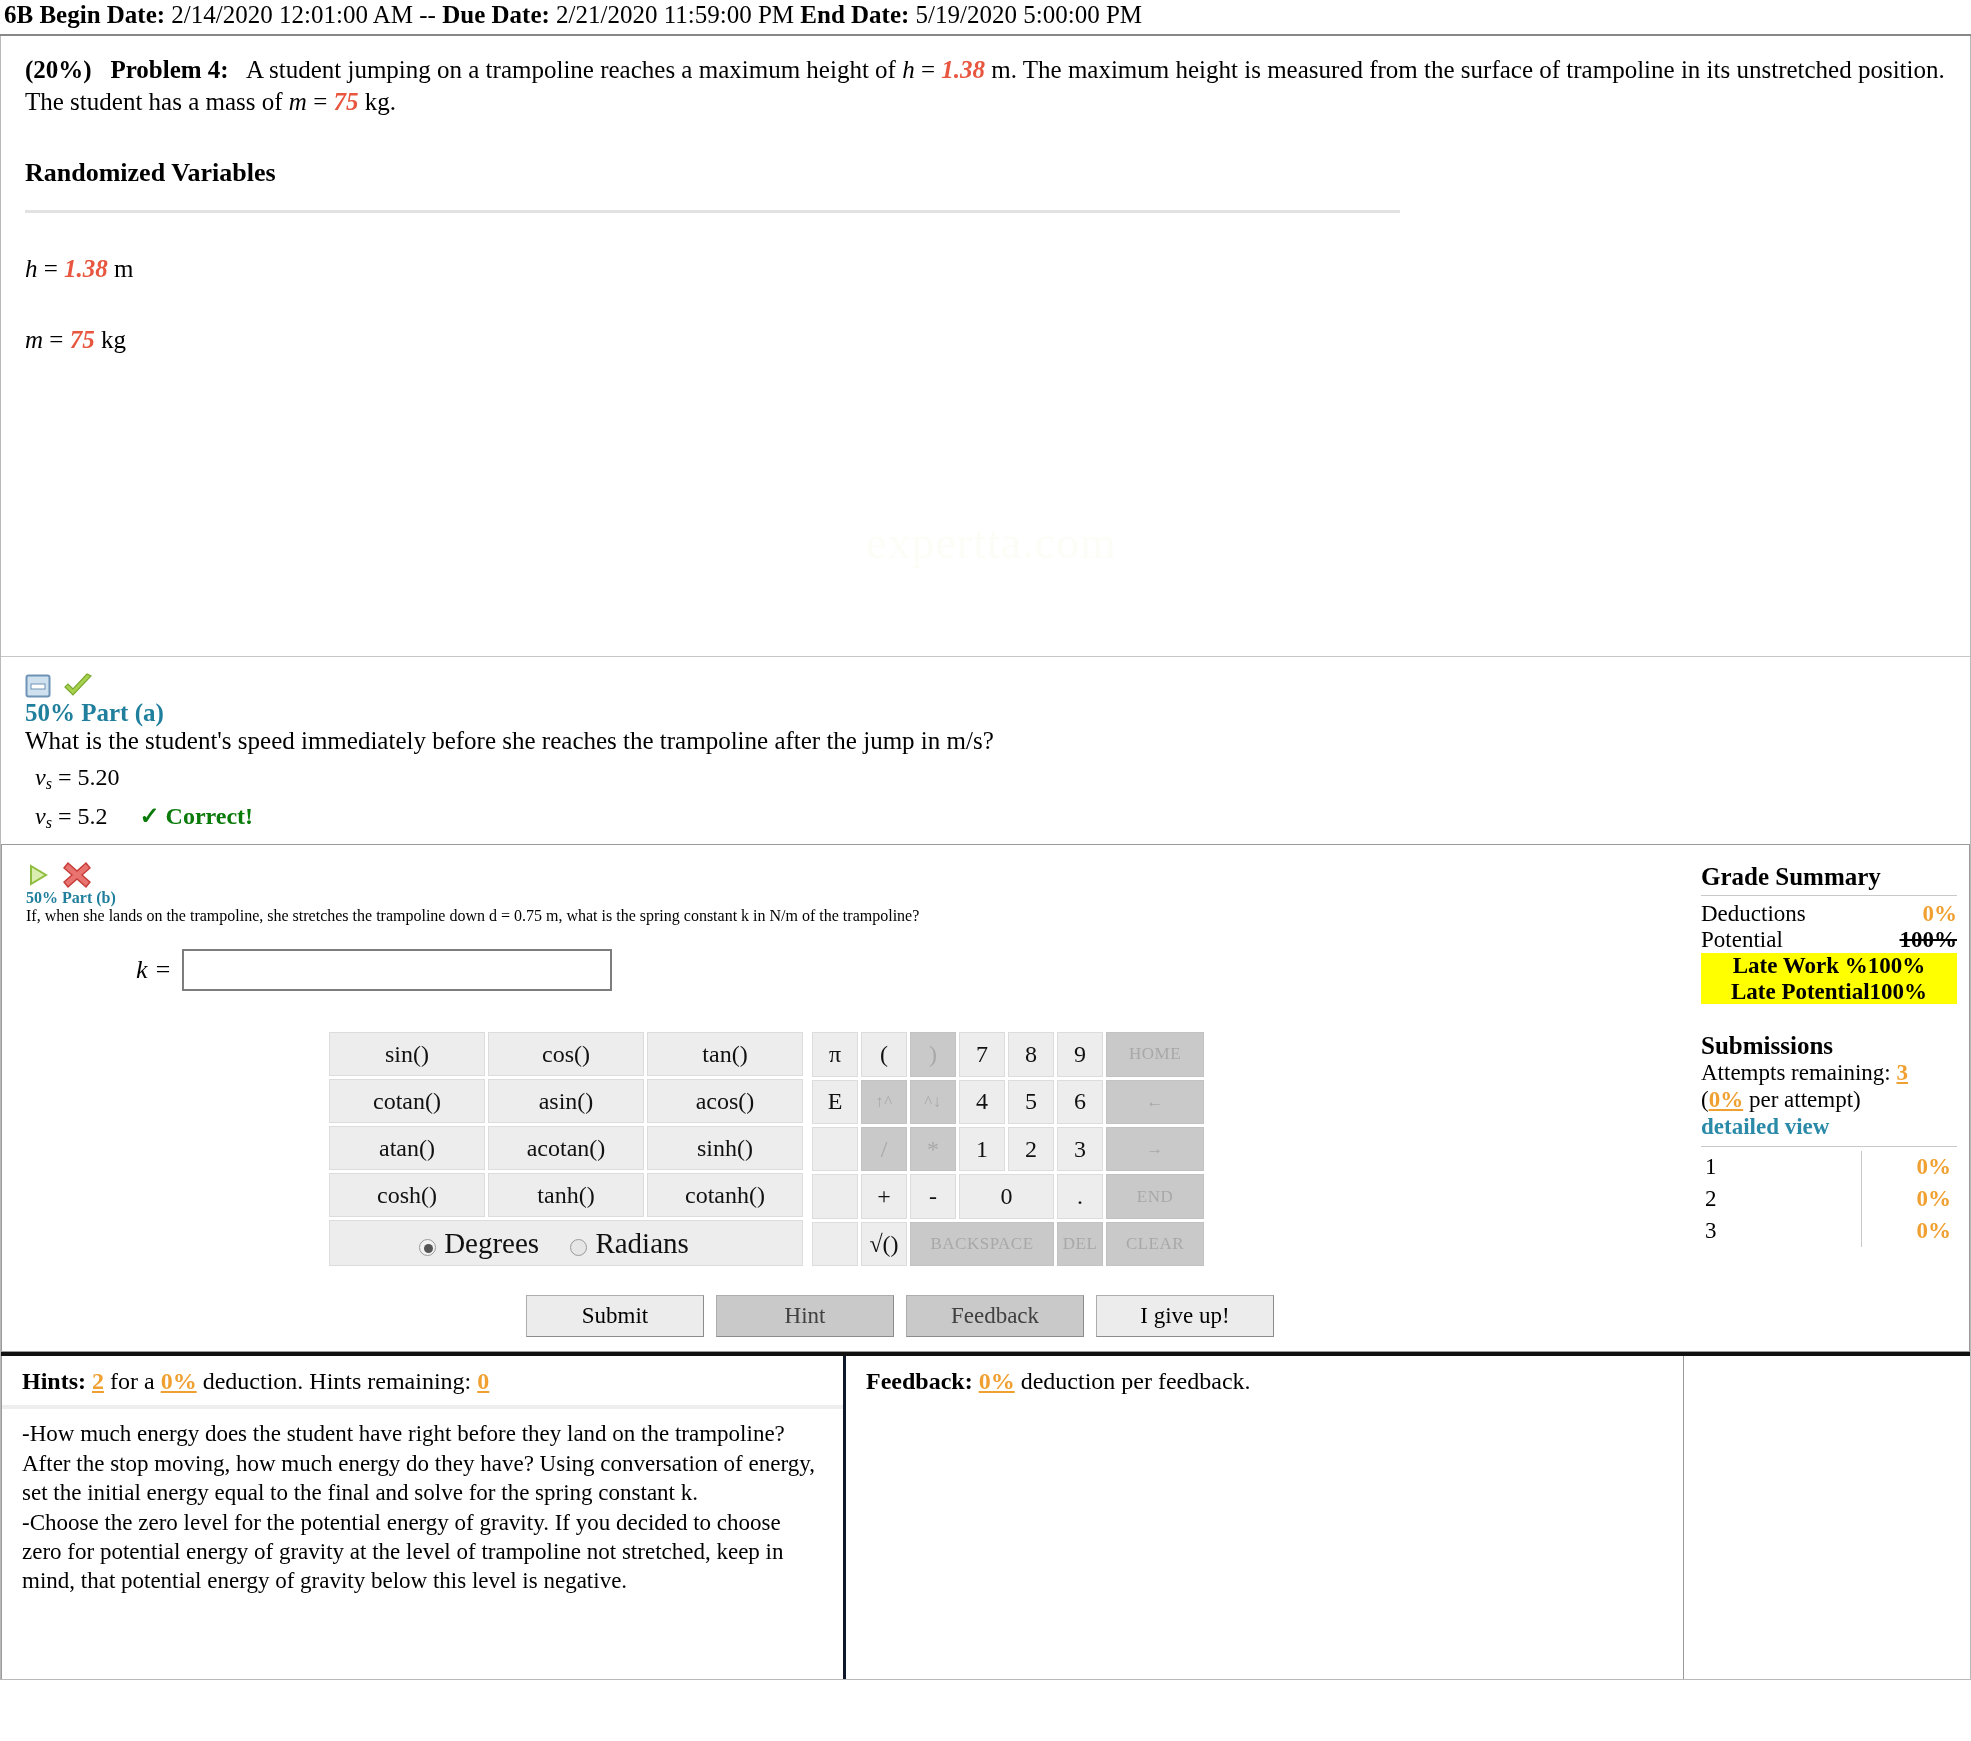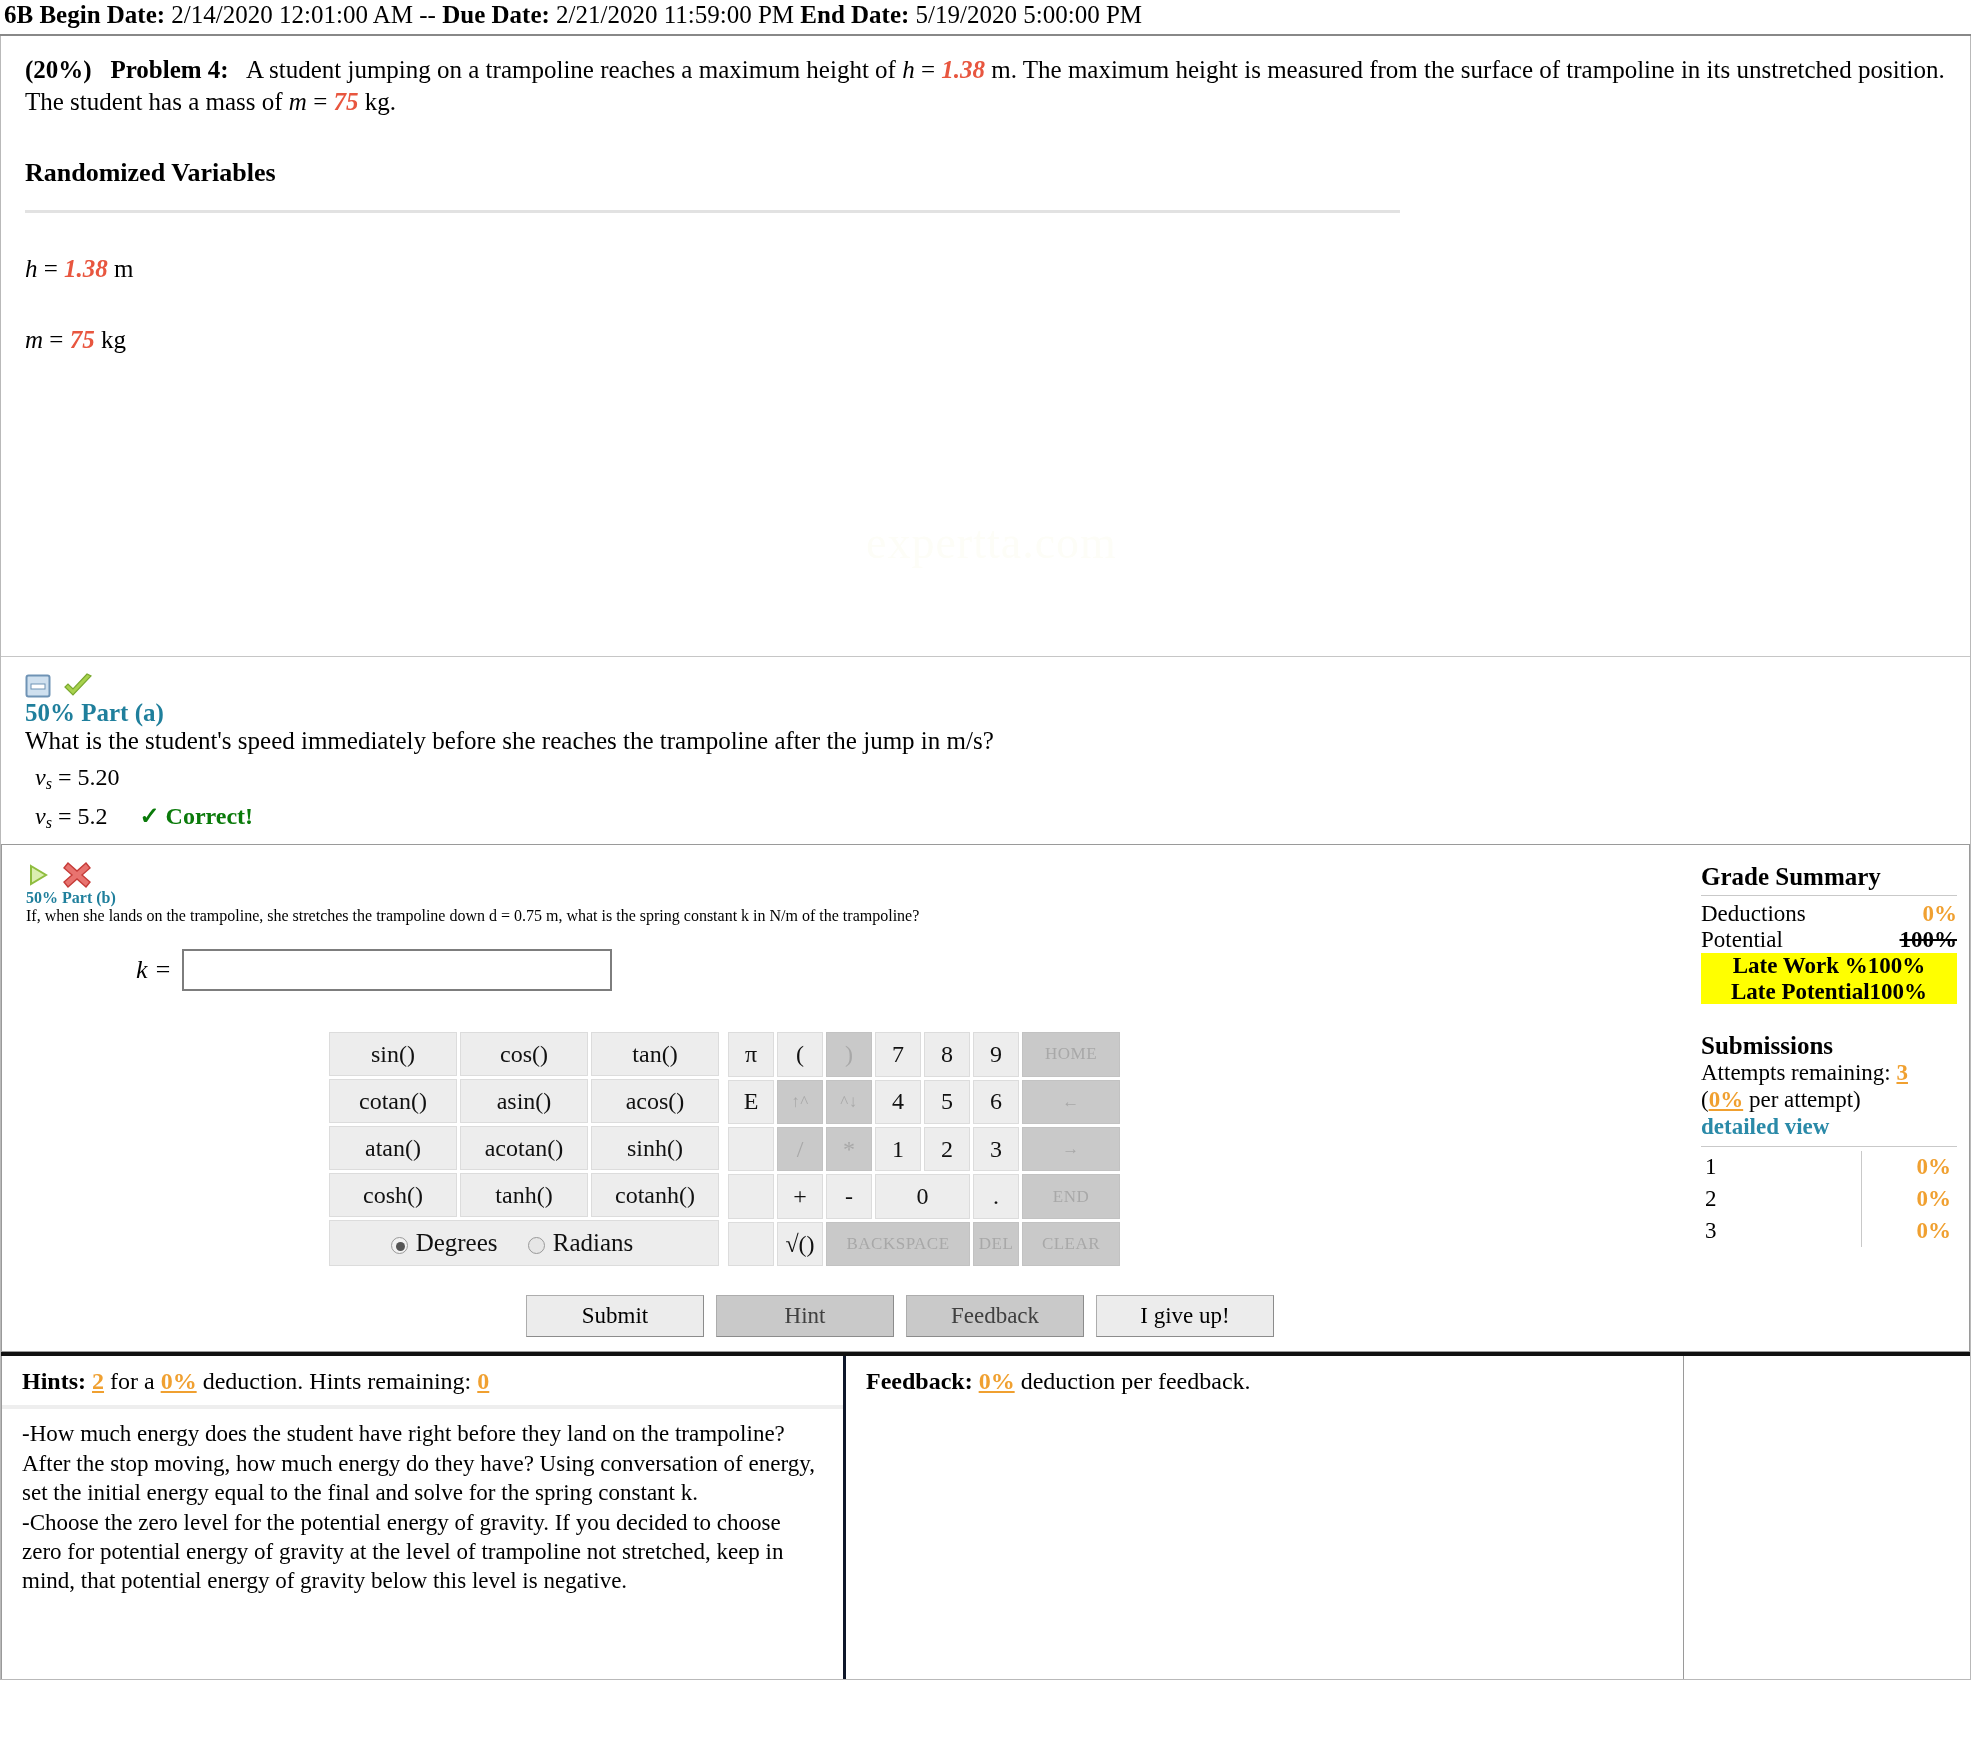--- a/index.html
+++ b/index.html
@@ -102,26 +102,26 @@
     border:1px solid #dcdcdc;
     text-align:center;
     font-size: 24px;
     color:#111;
     height: 44px;
     cursor: default;
     font-family:"Liberation Serif", serif;
   }
   table.kp td.dis { background:#c9c9c9; color:#a8a8a8; border-color:#c2c2c2; }
   table.kp td.sm  { font-size: 17px; letter-spacing:.5px; }
-  table.kp td.fn  { width: 128px; }
+  table.kp td.fn  { width: 156px; }
   table.kp td.nk  { width: 46px; }
   table.kp td.op  { width: 46px; }
   table.kp td.nav { width: 98px; }
   table.kp td.blank { background:#ededed; }
-  #radiorow td { background:#ededed; border-color:#dcdcdc; font-size:25px; height:46px;}
+  #radiorow td { background:#ededed; border-color:#dcdcdc; font-size:29px; height:46px;}
   .radio {
     display:inline-block; width:17px; height:17px; border-radius:50%;
     border:1px solid #999; background:#e6e6e6; vertical-align:-3px; margin-right:8px;
     position:relative;
   }
   .radio.on { background:#f2f2f2; }
   .radio.on::after{
     content:""; position:absolute; left:4px; top:4px; width:9px; height:9px;
     border-radius:50%; background:#555;
   }

